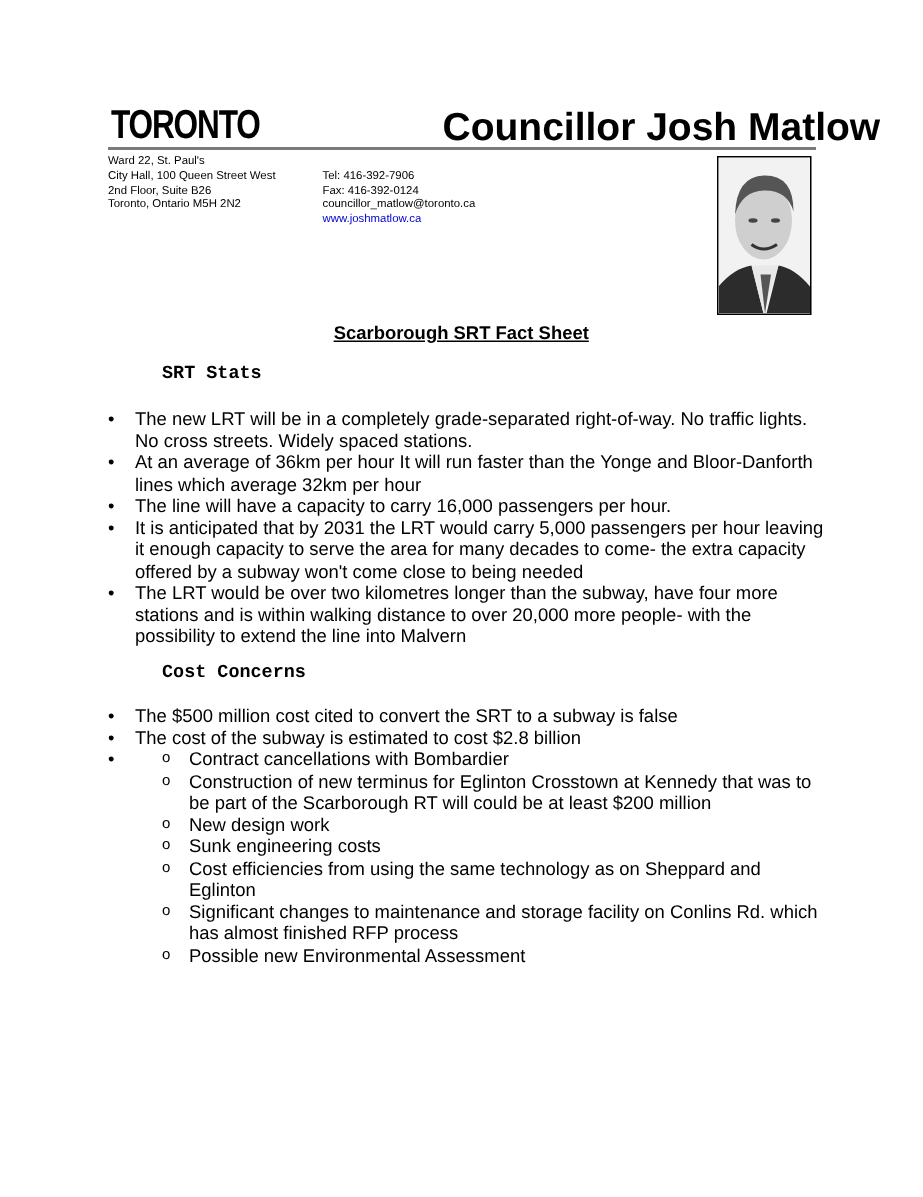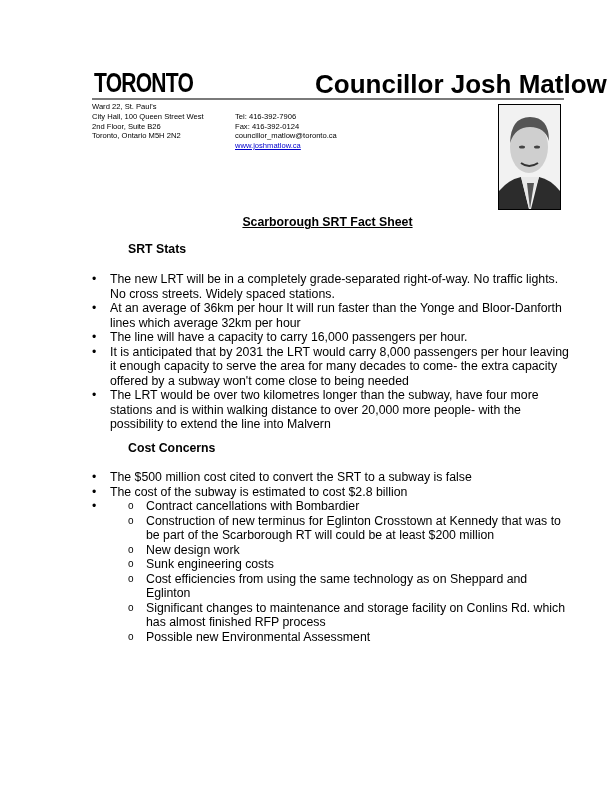--- a/index.html
+++ b/index.html
@@ -1,30 +1,30 @@
 <!DOCTYPE html>
 <html><head>
 <meta charset="utf-8">
 <style>
   html, body { margin:0; padding:0; background:#ffffff; }
   body { width:615px; height:798px; position:relative; overflow:hidden; font-family:"Liberation Sans", sans-serif; color:#000; }
-  .page { position:absolute; left:0; top:0; width:525px; height:798px;margin-left:20px; }
+  .page { position:absolute; left:0; top:0; width:525px; height:798px; }
   .logo { position:absolute; left:72px; top:64px; width:120px; height:32px; display:flex; align-items:flex-end; }
   .logo svg { display:block; }
   .logo-text { font-family:"Liberation Sans", sans-serif; font-weight:bold; font-size:27px; letter-spacing:-1px; line-height:26px; transform:scaleX(0.78); transform-origin:left bottom; margin-left:2px; }
   .councillor { position:absolute; left:295px; top:69px; font-size:26px; line-height:30px; white-space:nowrap;font-weight:bold; }
   .rule { position:absolute; left:72px; top:98px; width:472px; height:2px; background:#7a7a7a; }
   .ward { position:absolute; left:72px; top:102px; font-size:7.6px; font-weight:normal; line-height:10px; }
   .addr { position:absolute; left:72px; top:112px; font-size:7.6px; line-height:9.5px; }
   .contact { position:absolute; left:215px; top:112px; font-size:7.6px; line-height:9.5px; }
-  .contact a { color:#0000cc; text-decoration:underline; }
+  .contact a { color:#0000cc; }
   .photo { position:absolute; left:478px; top:104px; width:61px; height:104px; border:1px solid #000; overflow:hidden; background:#f4f4f4; }
   .title { position:absolute; left:0; width:615px; top:215px; text-align:center; font-size:12.3px; font-weight:bold; }
   .title span { text-decoration:underline; }
-  .section-head { position:absolute; left:108px; font-size:12.3px; font-weight:bold; }
+  .section-head { position:absolute; left:108px; font-size:12.3px; font-weight:bold;font-family:Liberation Mono, monospace; }
   ul.bullets { position:absolute; left:72px; margin:0; padding:0; list-style:none; width:480px; font-size:12.3px; line-height:14.5px; }
   ul.bullets > li { position:relative; padding-left:18px; }
   ul.bullets > li::before { content:"•"; position:absolute; left:0; top:0; }
   ul.sub { margin:0; padding:0; list-style:none; }
   ul.sub > li { position:relative; padding-left:18px; margin-left:18px; }
   ul.sub > li::before { content:"o"; position:absolute; left:0; top:0; font-size:10px; }
 </style>
 </head>
 <body>
 
@@ -76,21 +76,21 @@
   <div class="title">
     <span>Scarborough SRT Fact Sheet</span>
   </div>
 
   <div class="section-head" style="top:242px;">SRT Stats</div>
 
   <ul class="bullets" style="top:272px;">
     <li>The new LRT will be in a completely grade-separated right-of-way. No traffic lights. No cross streets. Widely spaced stations.</li>
     <li>At an average of 36km per hour It will run faster than the Yonge and Bloor-Danforth lines which average 32km per hour</li>
     <li>The line will have a capacity to carry 16,000 passengers per hour.</li>
-    <li>It is anticipated that by 2031 the LRT would carry 8,000 passengers per hour leaving it enough capacity to serve the area for many decades to come- the extra capacity offered by a subway won't come close to being needed</li>
+    <li>It is anticipated that by 2031 the LRT would carry 5,000 passengers per hour leaving it enough capacity to serve the area for many decades to come- the extra capacity offered by a subway won't come close to being needed</li>
     <li>The LRT would be over two kilometres longer than the subway, have four more stations and is within walking distance to over 20,000 more people- with the possibility to extend the line into Malvern</li>
   </ul>
 
   <div class="section-head" style="top:441px;">Cost Concerns</div>
 
   <ul class="bullets" style="top:470px;">
     <li>The $500 million cost cited to convert the SRT to a subway is false</li>
     <li>The cost of the subway is estimated to cost $2.8 billion</li>
     <li>
       <ul class="sub">

